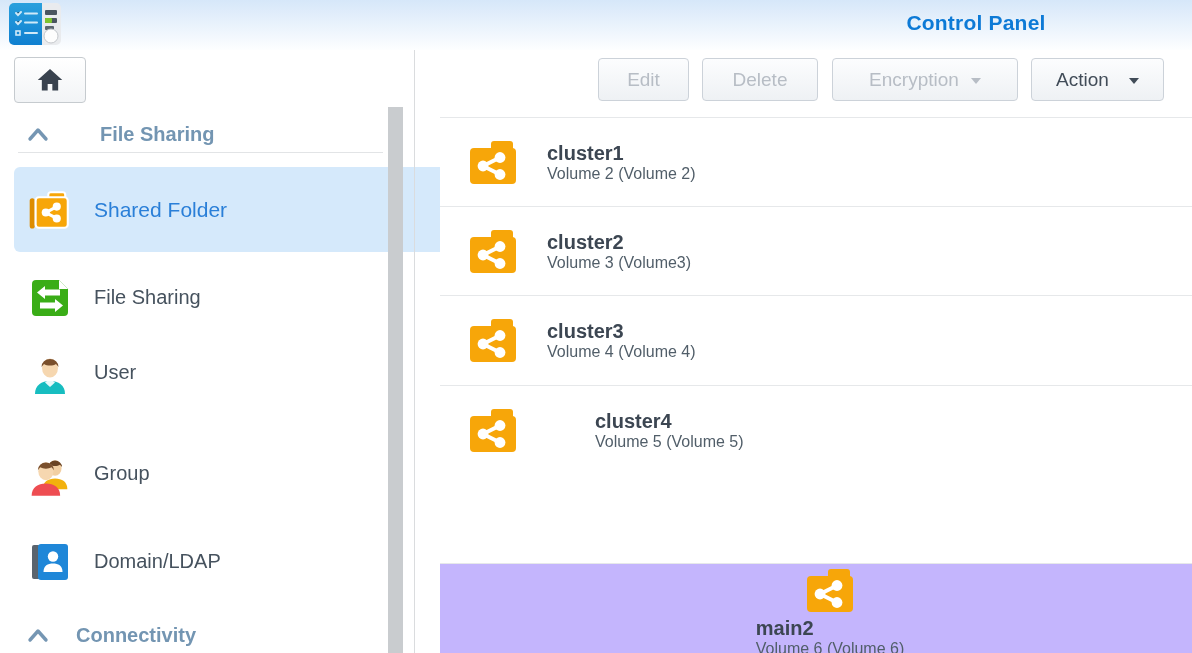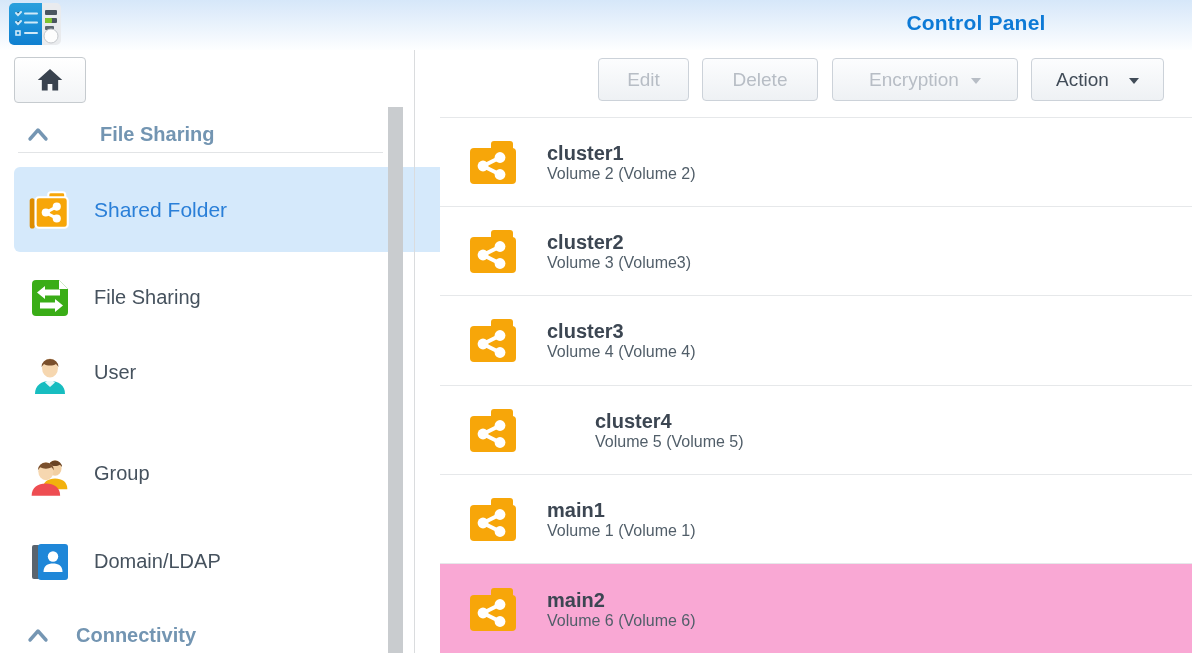--- a/index.html
+++ b/index.html
@@ -61,21 +61,21 @@
   .tb-2 { left:259px; width:116px; }
   .tb-3 { left:389px; width:186px; }
   .tb-4 { left:588px; width:133px;gap:8px; }
   .caret { display:inline-block; width:0; height:0; margin-left:12px; margin-top:3px;
            border-left:5px solid transparent; border-right:5px solid transparent;
            border-top:6px solid currentColor; }
 
   .list { position:absolute; left:-3px; top:67px; width:752px; height:536px; }
   .row { position:absolute; left:0; width:752px; height:89px; border-top:1px solid #e6e8ea;
          display:flex; align-items:center; cursor:pointer; background:#fff; }
-  .row.highlighted { background:#f9a8d4; }
+  .row.highlighted { background:#c4b5fd;flex-direction:column; }
   .r-0 { top:0; } .r-1 { top:89px; } .r-2 { top:178px; }
   .r-3 { top:268px;gap:48px; } .r-4 { top:357px; } .r-5 { top:446px; height:90px; }
   .row .f-ico { width:52px; height:52px; margin-left:27px; flex:none; }
   .row .f-text { margin-left:28px; }
   .row .f-name { font-size:20px; font-weight:bold; color:#3c4652; line-height:24px; }
   .row .f-loc  { font-size:16px; color:#515e69; margin-top:0; }
 </style>
 </head>
 <body>
 
@@ -261,29 +261,20 @@
       <div class="row r-3">
         <svg class="f-ico" viewBox="0 0 52 52">
             <use href="#def-folder-share"></use>
           </svg>
         <div class="f-text">
           <div class="f-name">cluster4</div>
           <div class="f-loc">Volume 5 (Volume 5)</div>
         </div>
       </div>
 
-      <div class="row r-4">
-        <svg class="f-ico" viewBox="0 0 52 52">
-            <use href="#def-folder-share"></use>
-          </svg>
-        <div class="f-text">
-          <div class="f-name">main1</div>
-          <div class="f-loc">Volume 1 (Volume 1)</div>
-        </div>
-      </div>
 
       <div class="row r-5 highlighted">
         <svg class="f-ico" viewBox="0 0 52 52">
             <use href="#def-folder-share"></use>
           </svg>
         <div class="f-text">
           <div class="f-name">main2</div>
           <div class="f-loc">Volume 6 (Volume 6)</div>
         </div>
       </div>

